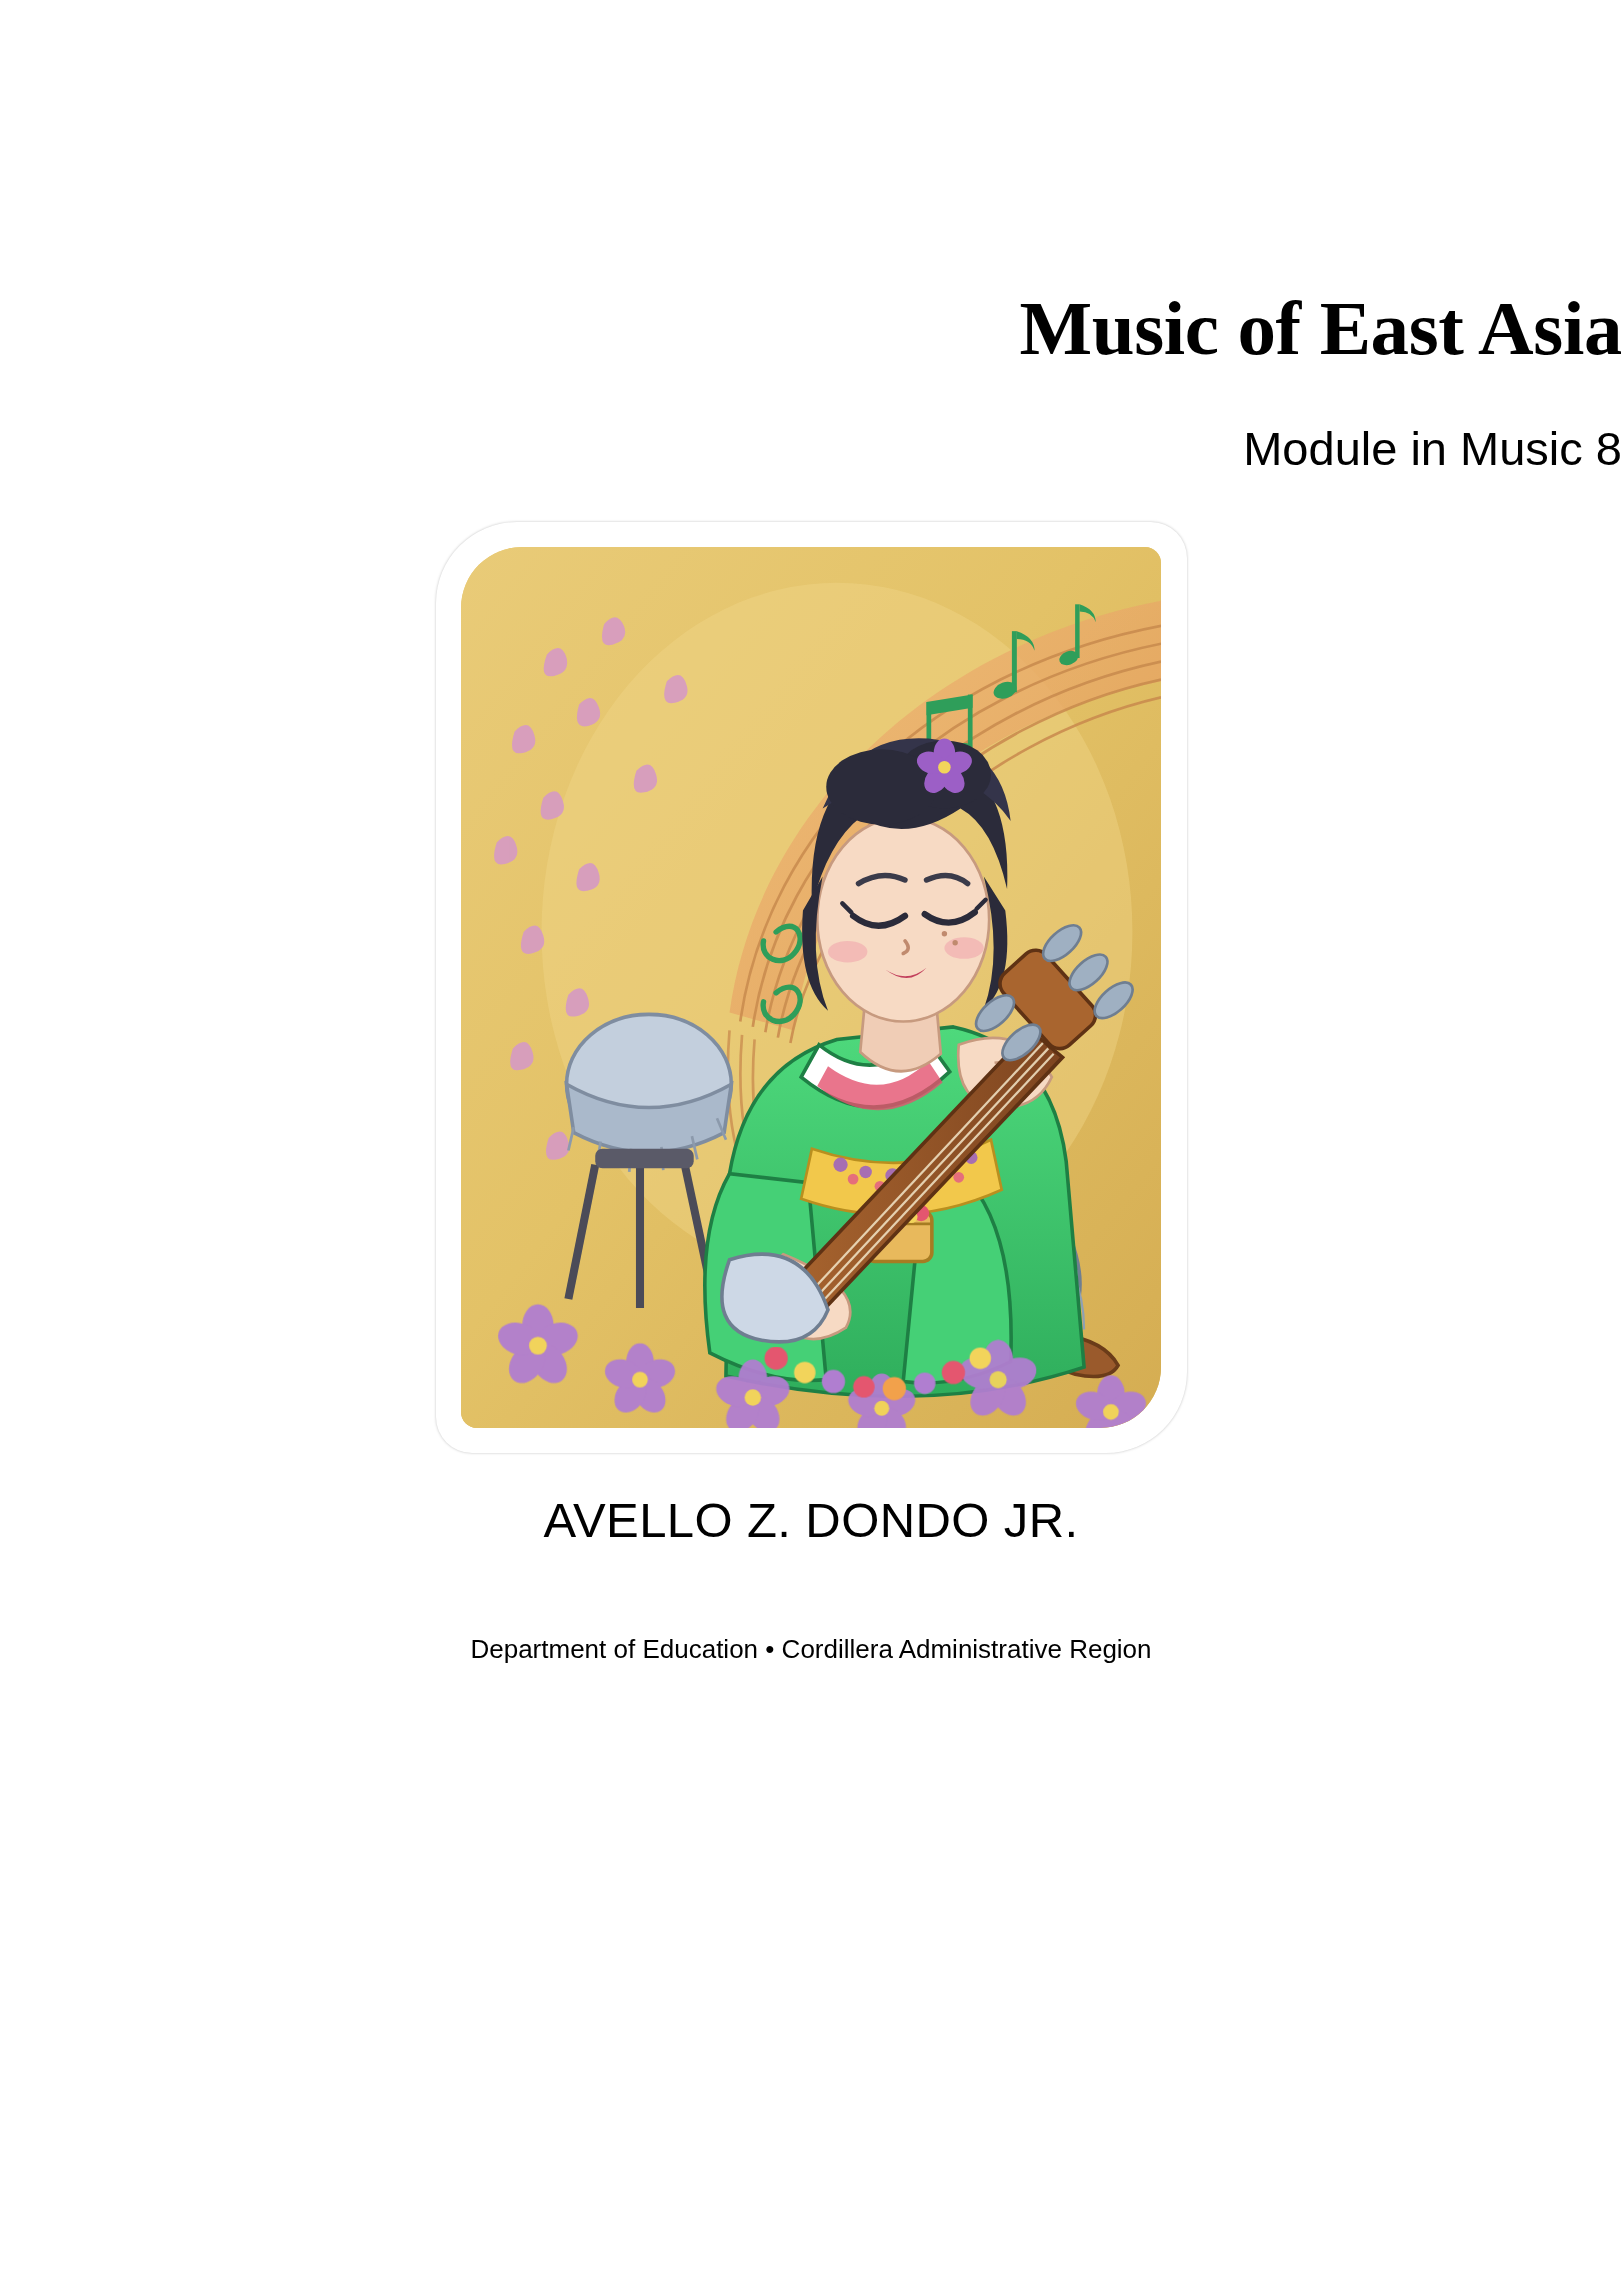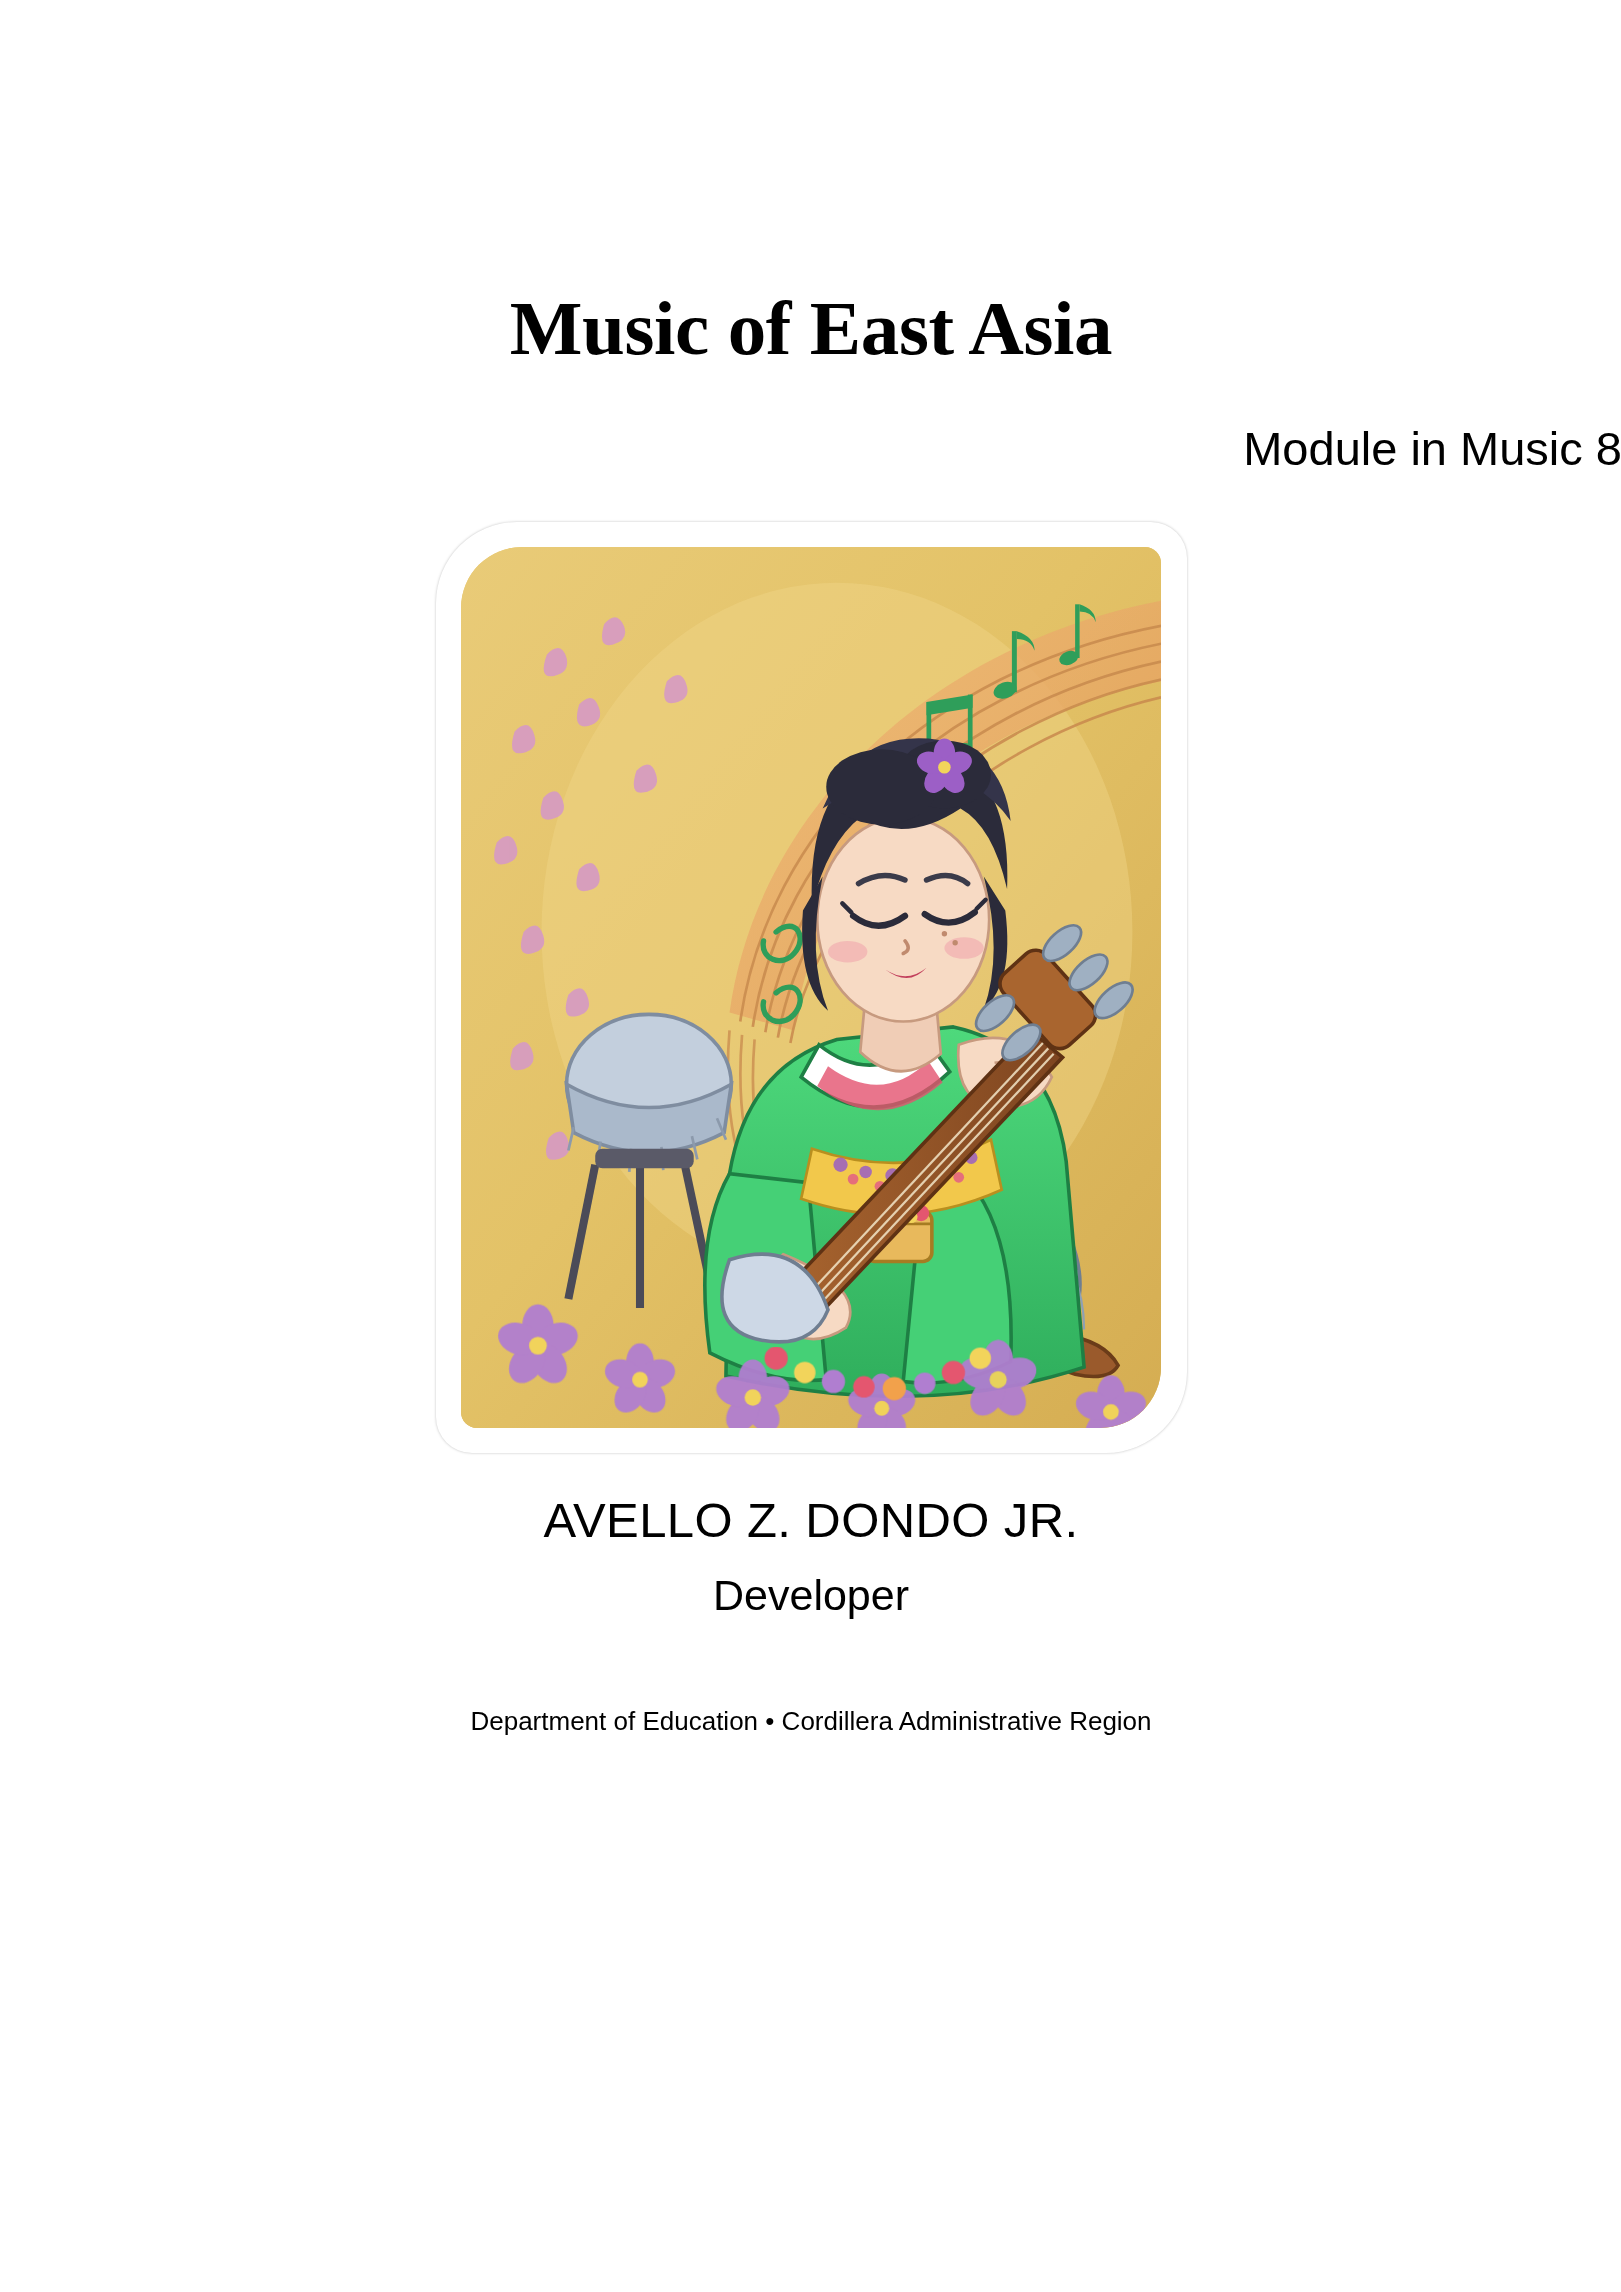--- a/index.html
+++ b/index.html
@@ -29,20 +29,21 @@
     text-align: center;
   }
   .title {
     font-family: "Liberation Serif", serif;
     font-weight: bold;
     font-size: 77px;
     line-height: 1.05;
     letter-spacing: -0.4px;
     margin: 0;
     padding-top: 288px;
+    text-align: right;
   }
   .subtitle {
     font-family: "Liberation Serif", serif;
     font-weight: bold;
     font-style: italic;
     font-size: 49px;
     line-height: 1.1;
     margin: 0;
     padding-top: 19.7px;
   }
@@ -448,19 +449,18 @@
                 <circle cx="580" cy="906" r="12" fill="#f2d45b"></circle>
               </g>
             </g>
           </g>
         </svg>
       </div>
     </div>
 
     <p class="author">AVELLO Z. DONDO JR.</p>
 
-    <p class="role">Developer</p>
 
     <p class="footer">Department of Education • Cordillera Administrative Region</p>
 
   </div>
 </div>
 
 
 </body></html>

